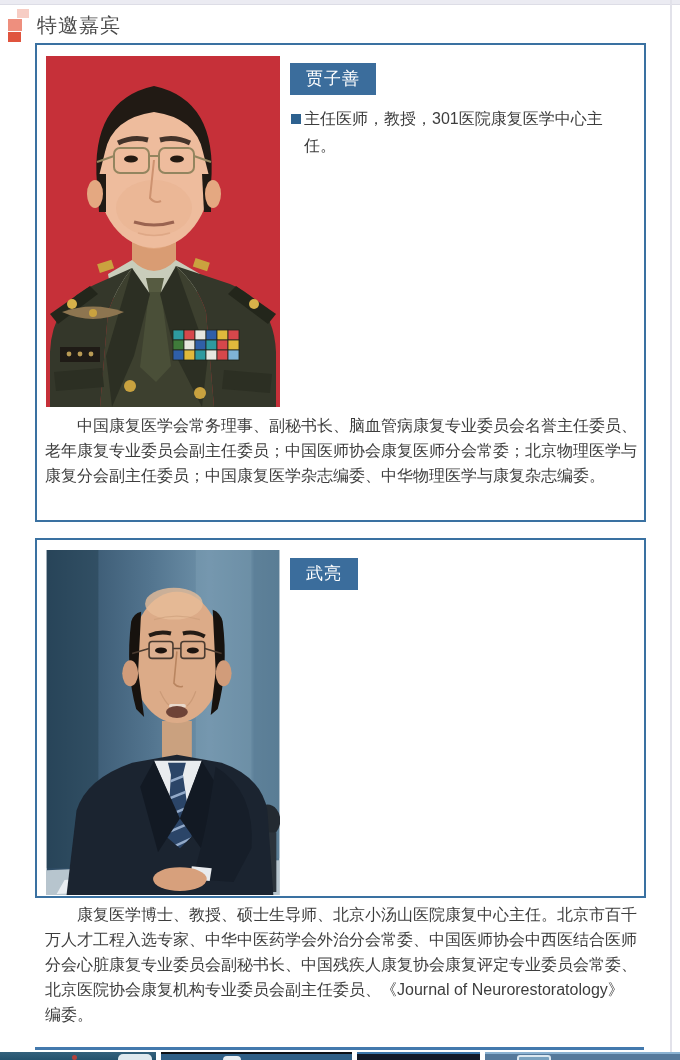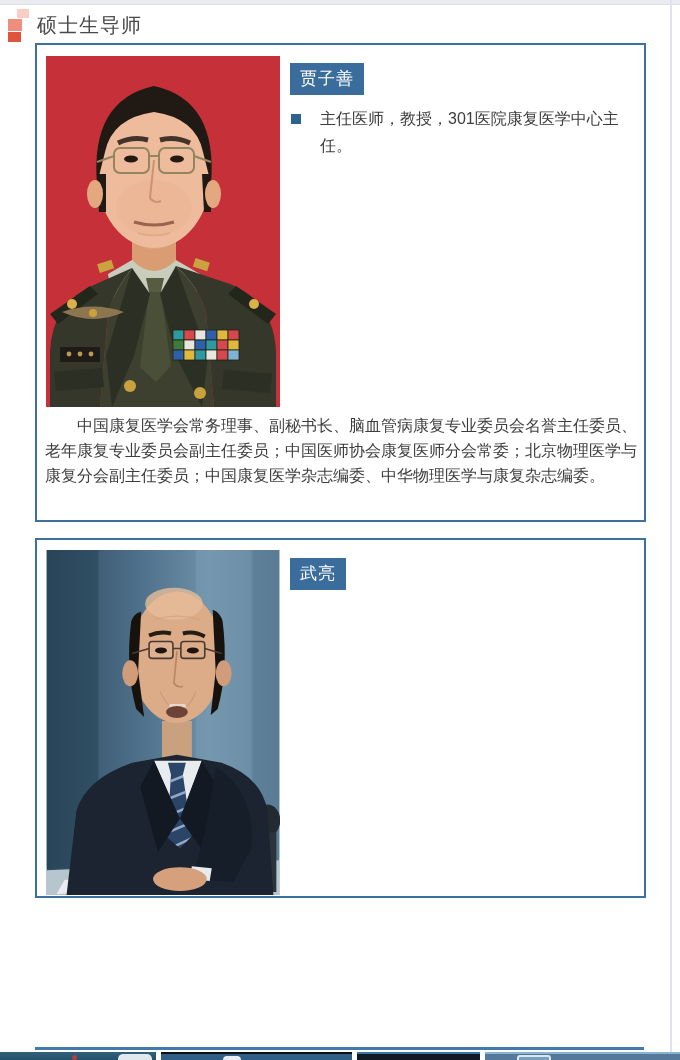--- a/index.html
+++ b/index.html
@@ -25,25 +25,25 @@
 
   .card{position:absolute;left:35px;width:611px;border:2px solid var(--accent-blue);background:#fff;}
   .card-0{top:43px;height:479px;}
   .card-1{top:538px;height:360px;}
   .photo{position:absolute;left:9px;top:11px;width:234px;overflow:hidden;cursor:pointer;}
   .photo svg{display:block;width:100%;height:100%;}
   .photo-0{height:351px;}
   .card-1 .photo{top:10px;height:345px;}
   .name-badge{
     position:absolute;left:253px;top:18px;background:var(--badge-blue);color:#fff;
-    font-size:17px;line-height:1;padding:7px 10px 8px;letter-spacing:1px;
+    font-size:17px;line-height:1;padding:7px 16px 8px;letter-spacing:1px;
   }
   .role-item{position:absolute;left:253px;top:60px;width:336px;}
   .role-bullet{position:absolute;left:1px;top:9px;width:10px;height:10px;background:var(--bullet-blue);}
-  .role-text{display:block;margin-left:30px;width:324px;font-size:16px;line-height:27px;color:var(--text-dark);}
+  .role-text{display:block;margin-left:14px;width:324px;font-size:16px;line-height:27px;color:var(--text-dark);}
   .bio{position:absolute;left:8px;width:592px;font-size:16px;line-height:25px;color:var(--text-dark);text-indent:2em;}
   .card-0 .bio{top:368px;}
   .card-1 .bio{top:362px;}
 
   .separator{position:absolute;left:35px;top:1047px;width:609px;height:3px;background:var(--separator-blue);}
 
   .bottom-strip{position:absolute;left:0;top:1052px;width:680px;height:8px;}
   .frag{position:absolute;top:0;height:8px;overflow:hidden;cursor:pointer;}
   .frag-1{left:0;width:156px;background:linear-gradient(180deg,#33617c 0,#24526d 100%);}
   .frag-1 .dot{position:absolute;left:72px;top:3px;width:5px;height:5px;border-radius:50%;background:#b5413c;}
@@ -59,21 +59,21 @@
 
 <div class="top-strip"></div>
 <div class="right-line"></div>
 
 <div class="header">
   <span class="header-squares">
     <span class="sq sq-top"></span>
     <span class="sq sq-mid"></span>
     <span class="sq sq-bot"></span>
   </span>
-  <span class="page-title">硕士生导师</span>
+  <span class="page-title">特邀嘉宾</span>
 </div>
 
 <div class="card card-0">
   <div class="photo photo-0">
     <svg viewBox="0 0 234 351" xmlns="http://www.w3.org/2000/svg">
       <rect width="234" height="351" fill="#c63039"></rect>
       <rect x="86" y="170" width="44" height="48" fill="#e2a77f"></rect>
       <path d="M86 185 q22 16 44 0 v33 h-44 z" fill="#cf9066" opacity=".45"></path>
       <path d="M62 218 L86 204 Q108 226 130 204 L154 218 L150 242 L66 242 Z" fill="#c9cdbb"></path>
       <path d="M4 351 V296 Q6 246 50 228 L86 212 Q70 232 62 256 L54 351 Z" fill="#34372a"></path>
@@ -197,20 +197,21 @@
       <ellipse cx="115" cy="101" rx="6" ry="3" fill="#1d140f"></ellipse>
         <ellipse cx="147" cy="101" rx="6" ry="3" fill="#1d140f"></ellipse>
       <path d="M131 102 L128 134 q4 5 9 3" stroke="#b98560" stroke-width="1.6" fill="none"></path>
       <path d="M108 70 Q131 63 154 70" stroke="#c89a77" stroke-width="1.2" fill="none" opacity=".55"></path>
       <path d="M114 142 Q119 153 124 157 M150 142 Q146 153 141 157" stroke="#c08f6c" stroke-width="1.2" fill="none" opacity=".6"></path>
       <rect x="123" y="155" width="17" height="4" rx="2" fill="#ead9cb"></rect>
       <ellipse cx="131" cy="163" rx="11" ry="6" fill="#6e4337"></ellipse>
     </svg>
   </div>
   <div class="name-badge">武亮</div>
+  <p class="bio">康复医学博士、教授、硕士生导师、北京小汤山医院康复中心主任。北京市百千万人才工程入选专家、中华中医药学会外治分会常委、中国医师协会中西医结合医师分会心脏康复专业委员会副秘书长、中国残疾人康复协会康复评定专业委员会常委、北京医院协会康复机构专业委员会副主任委员、《Journal of Neurorestoratology》编委。</p>
 </div>
 
 <div class="separator"></div>
 
 <div class="bottom-strip">
   <div class="frag frag-1">
     <span class="dot"></span>
     <span class="blob"></span>
   </div>
   <div class="frag frag-2">

